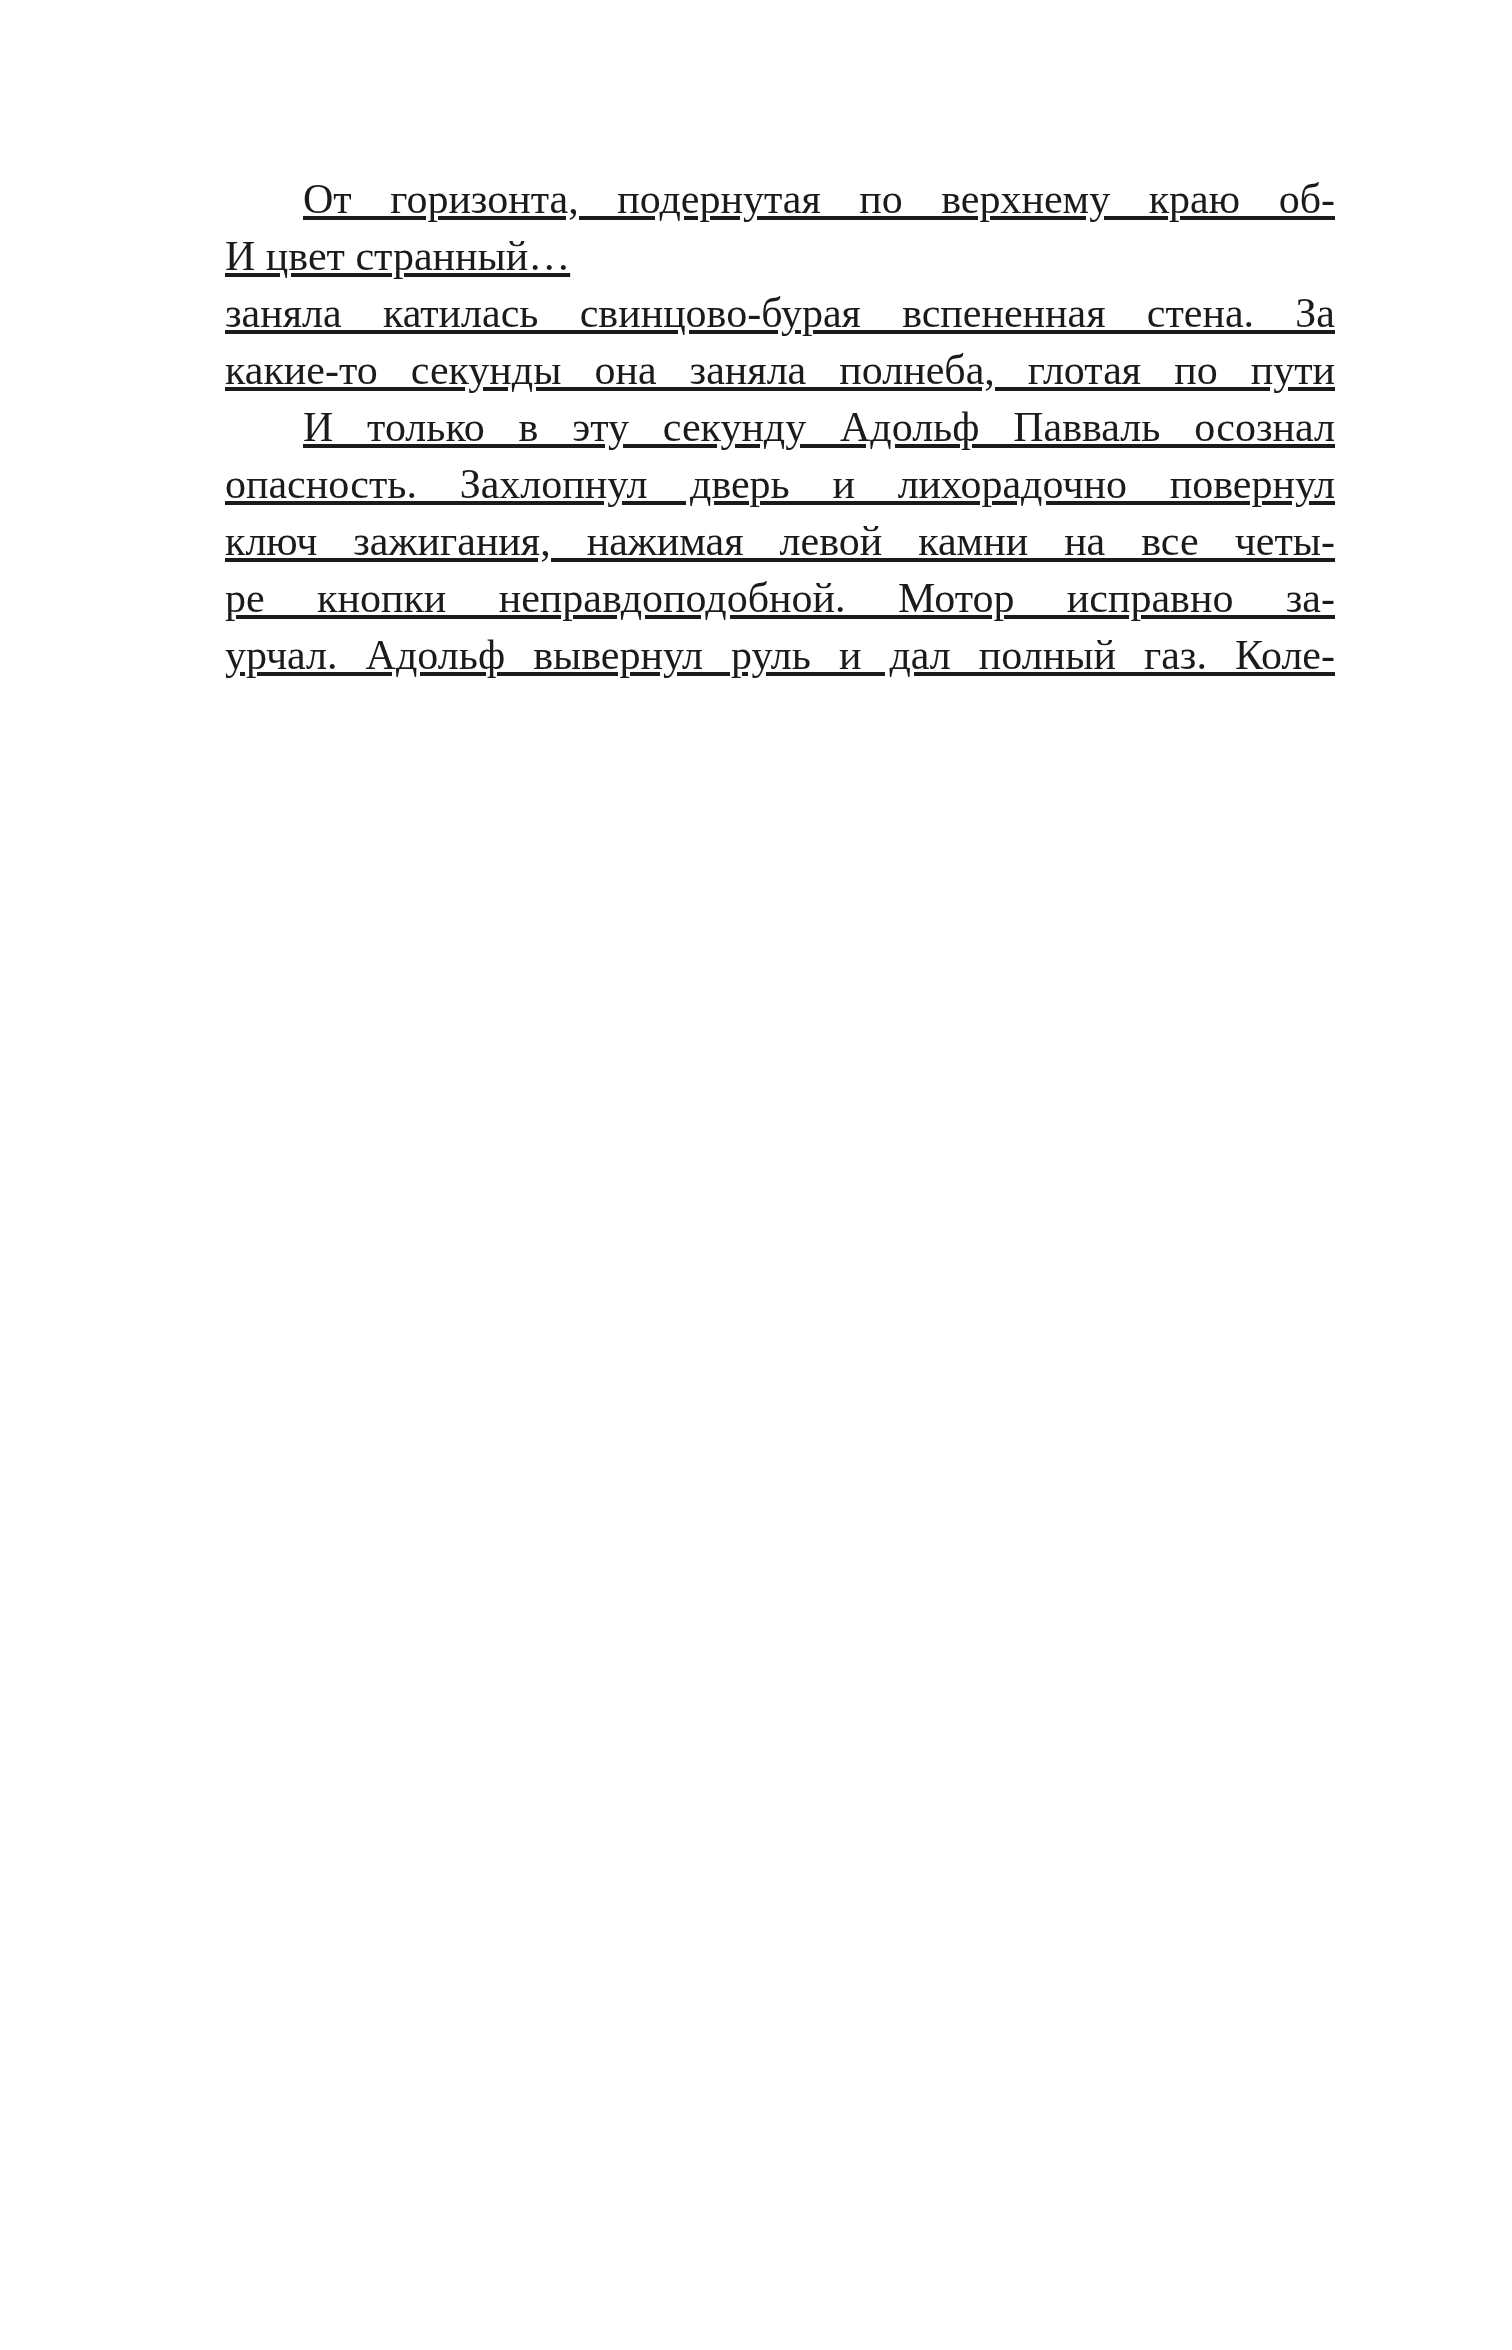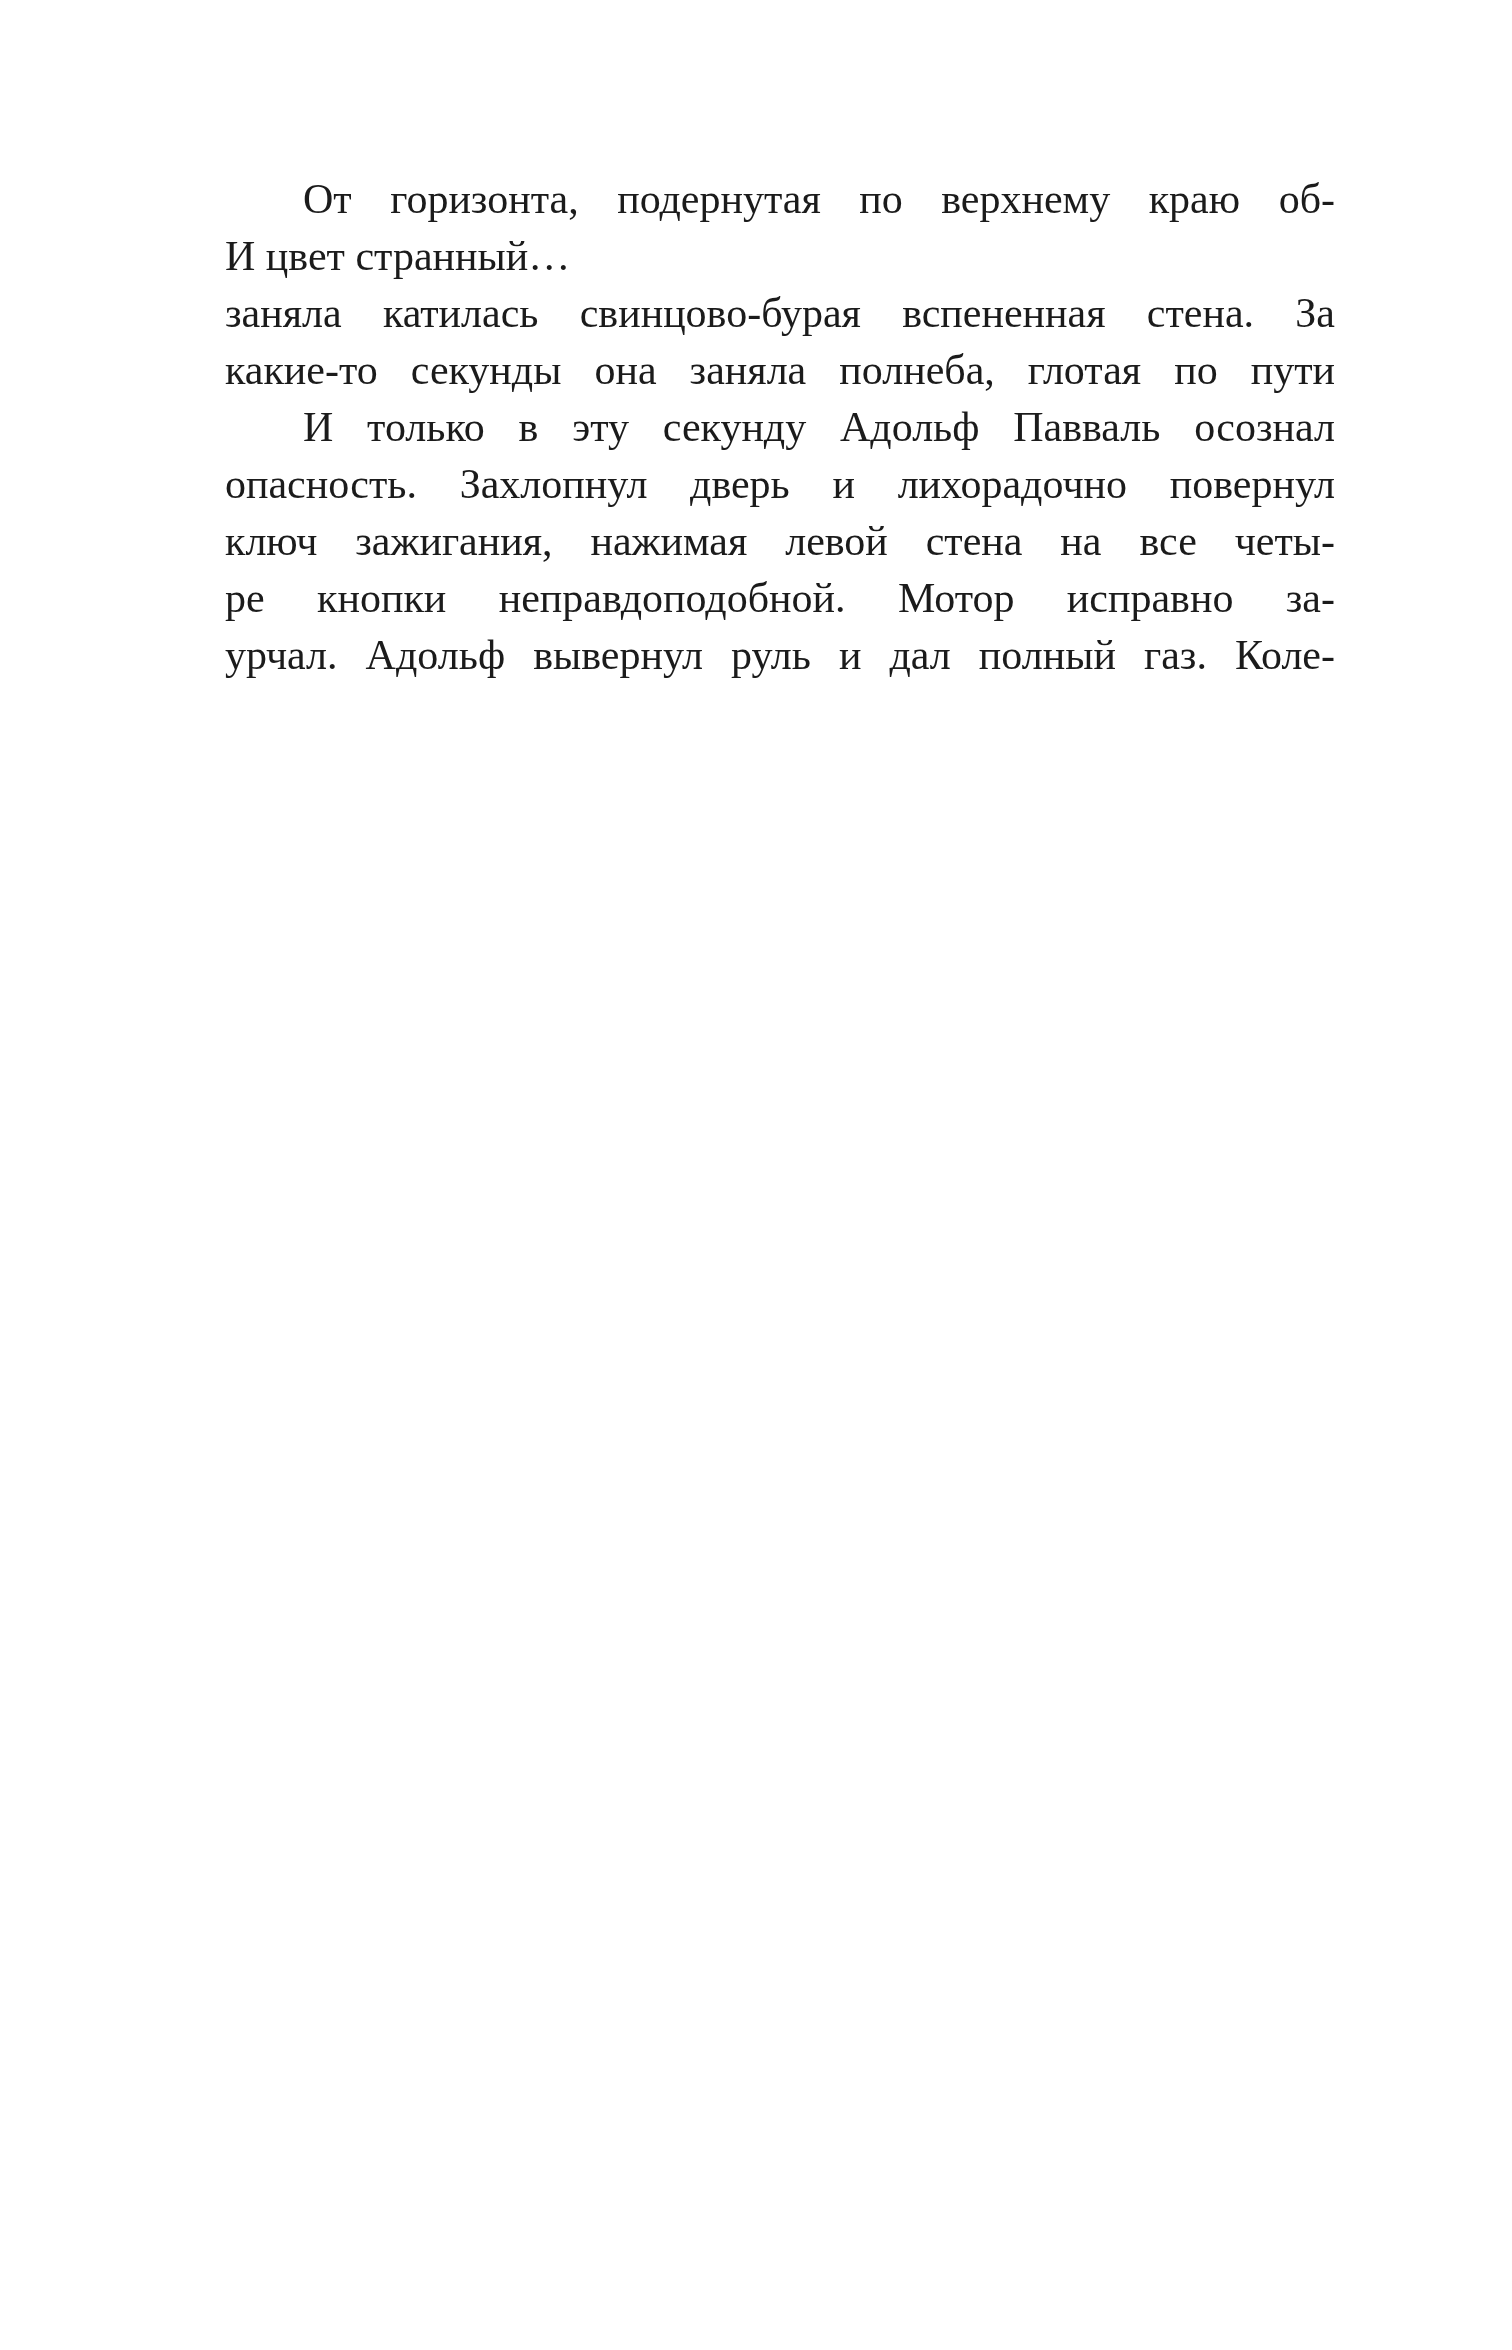--- a/index.html
+++ b/index.html
@@ -20,20 +20,21 @@
   }
   .text-column {
     position: absolute;
     left: 225px;
     top: 171px;
     width: 1110px;
     font-family: "Liberation Serif", "DejaVu Serif", serif;
     font-size: 42px;
     line-height: 57px;
     color: #1b1b1b;
+    text-decoration: underline;
     -webkit-font-smoothing: antialiased;
   }
   .paragraph {
     margin: 0;
     padding: 0;
   }
   .text-line {
     text-align: justify;
     text-align-last: justify;
     white-space: normal;
@@ -56,18 +57,18 @@
         <div class="text-line first">От горизонта, подернутая по верхнему краю об-</div>
         <div class="text-line last">И цвет странный…</div>
       </div>
       <div class="paragraph">
         <div class="text-line">заняла катилась свинцово-бурая вспененная стена. За</div>
         <div class="text-line">какие-то секунды она заняла полнеба, глотая по пути</div>
       </div>
       <div class="paragraph">
         <div class="text-line first">И только в эту секунду Адольф Павваль осознал</div>
         <div class="text-line">опасность. Захлопнул дверь и лихорадочно повернул</div>
-        <div class="text-line">ключ зажигания, нажимая левой стена на все четы-</div>
+        <div class="text-line">ключ зажигания, нажимая левой камни на все четы-</div>
         <div class="text-line">ре кнопки неправдоподобной. Мотор исправно за-</div>
         <div class="text-line">урчал. Адольф вывернул руль и дал полный газ. Коле-</div>
       </div>
     </div>
 </div>
 
 </body></html>

